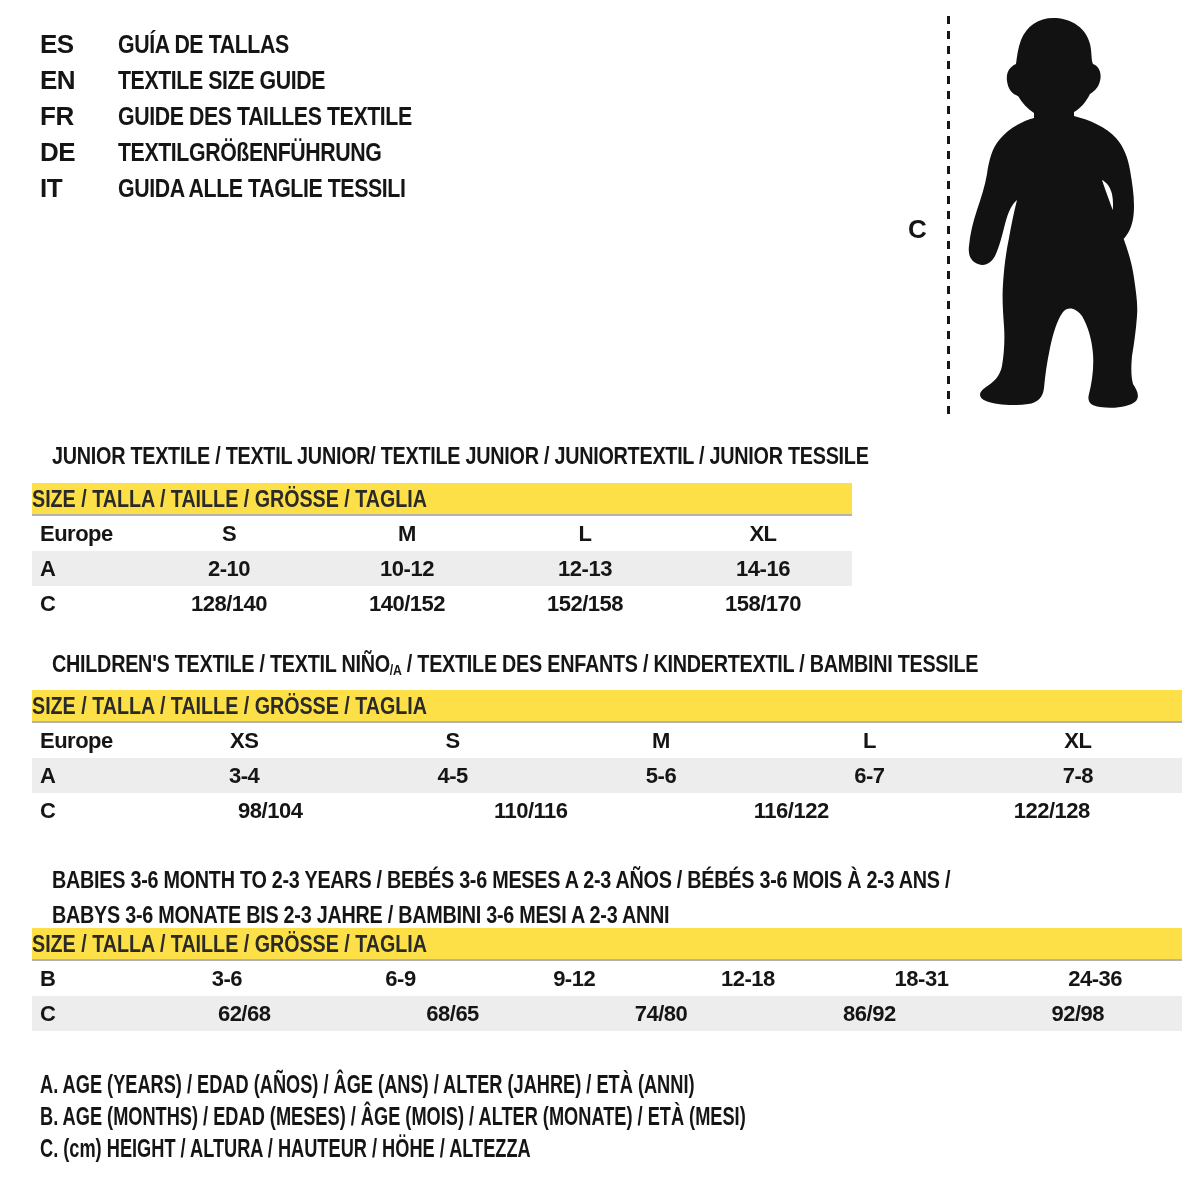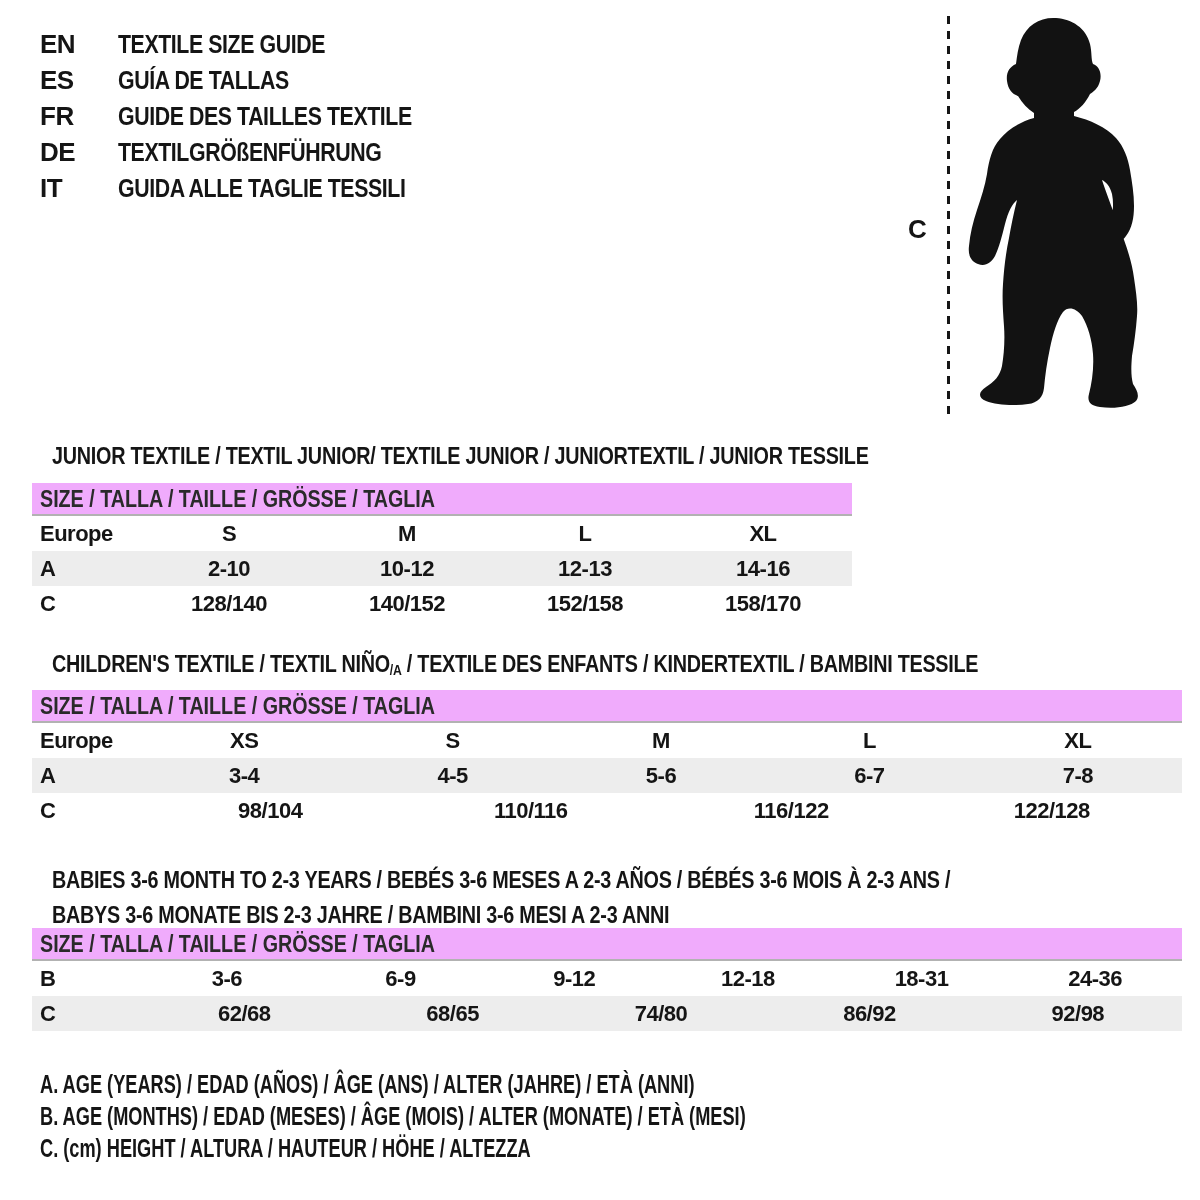--- a/index.html
+++ b/index.html
@@ -23,44 +23,44 @@
     background:repeating-linear-gradient(to bottom,#161616 0 8px,transparent 8px 15px); }
   .c-label { position:absolute; left:908px; top:214px; font-size:26px; font-weight:700; }
   .figure-svg { position:absolute; left:960px; top:12px; }
 
   
   .sec-title { position:absolute; left:40px; margin:12px; font-size:23px; font-weight:700; line-height:27px; letter-spacing:-0.3px; }
   .sub-a { font-size:0.62em; position:relative; top:0.22em; }
 
   
   .tbl { position:absolute; left:32px; }
-  .tbl-head { height:31px; line-height:31px; background:#f0abfc; border-bottom:2px solid #b2b2b2;
-              font-size:24px; font-weight:700; padding-left:8px; color:#2a2a2a; }
-  .tbl-row { display:flex; height:35px; line-height:35px; font-size:22px; font-weight:700; letter-spacing:-0.5px; }
+  .tbl-head { height:31px; line-height:31px; background:#fde047; border-bottom:2px solid #b2b2b2;
+              font-size:24px; font-weight:700; color:#2a2a2a; }
+  .tbl-row { display:flex; height:35px; line-height:35px; font-size:22px; font-weight:700; letter-spacing:-0.5px;justify-content:flex-end; }
   .r-gray { background:#ededed; }
   .lab { width:108px; padding-left:8px; box-sizing:border-box; }
   .cell { flex:1; text-align:center; }
 
   
   .legend { position:absolute; left:40px; top:1068px; }
   .legend-line { height:32px; line-height:32px; font-size:26px; font-weight:700; }
 </style>
 </head>
 <body>
 
 <div class="canvas">
 
   <div class="langs">
     <div class="lang-row">
+      <span class="lang-code">ES</span>
+      <span class="cx">GUÍA DE TALLAS</span>
+    </div>
+    <div class="lang-row">
       <span class="lang-code">EN</span>
       <span class="cx">TEXTILE SIZE GUIDE</span>
-    </div>
-    <div class="lang-row">
-      <span class="lang-code">ES</span>
-      <span class="cx">GUÍA DE TALLAS</span>
     </div>
     <div class="lang-row">
       <span class="lang-code">FR</span>
       <span class="cx">GUIDE DES TAILLES TEXTILE</span>
     </div>
     <div class="lang-row">
       <span class="lang-code">DE</span>
       <span class="cx">TEXTILGRÖßENFÜHRUNG</span>
     </div>
     <div class="lang-row">

